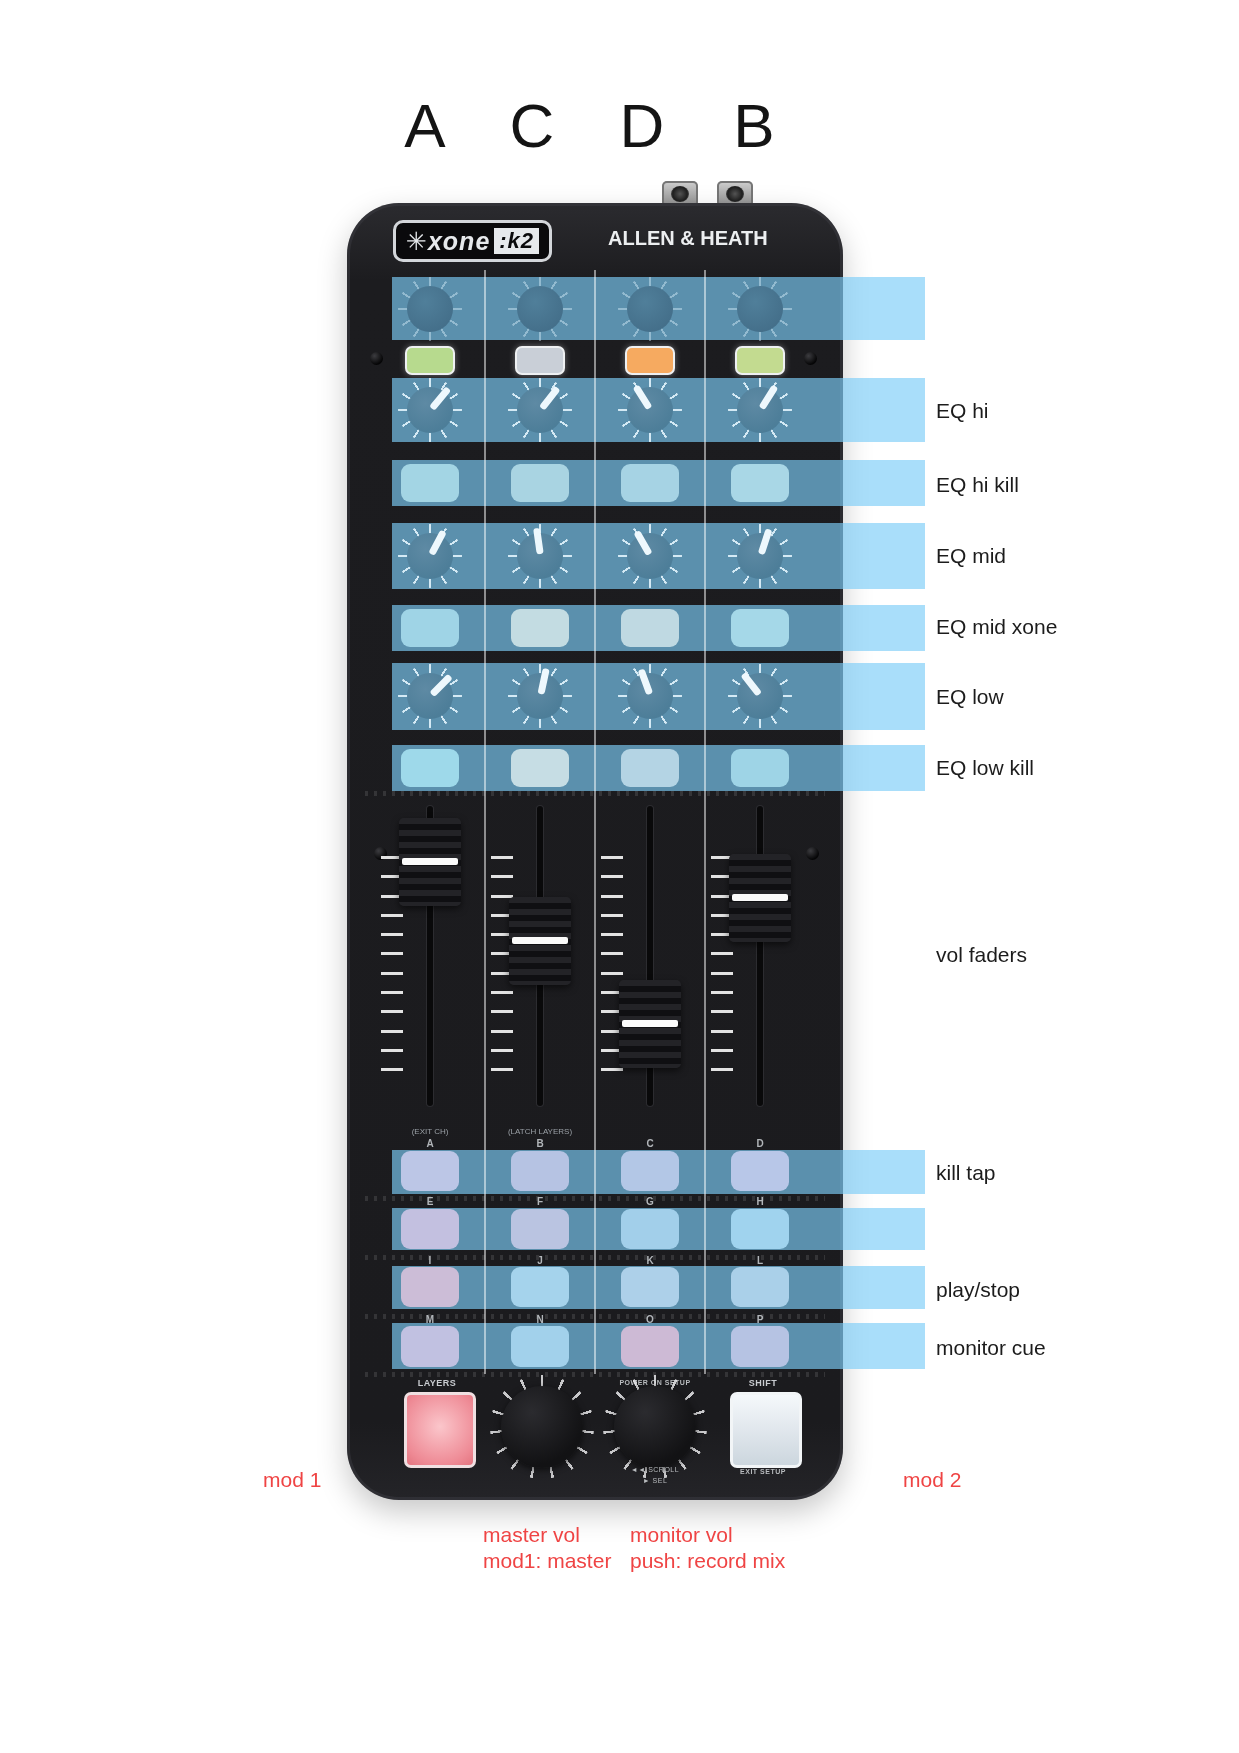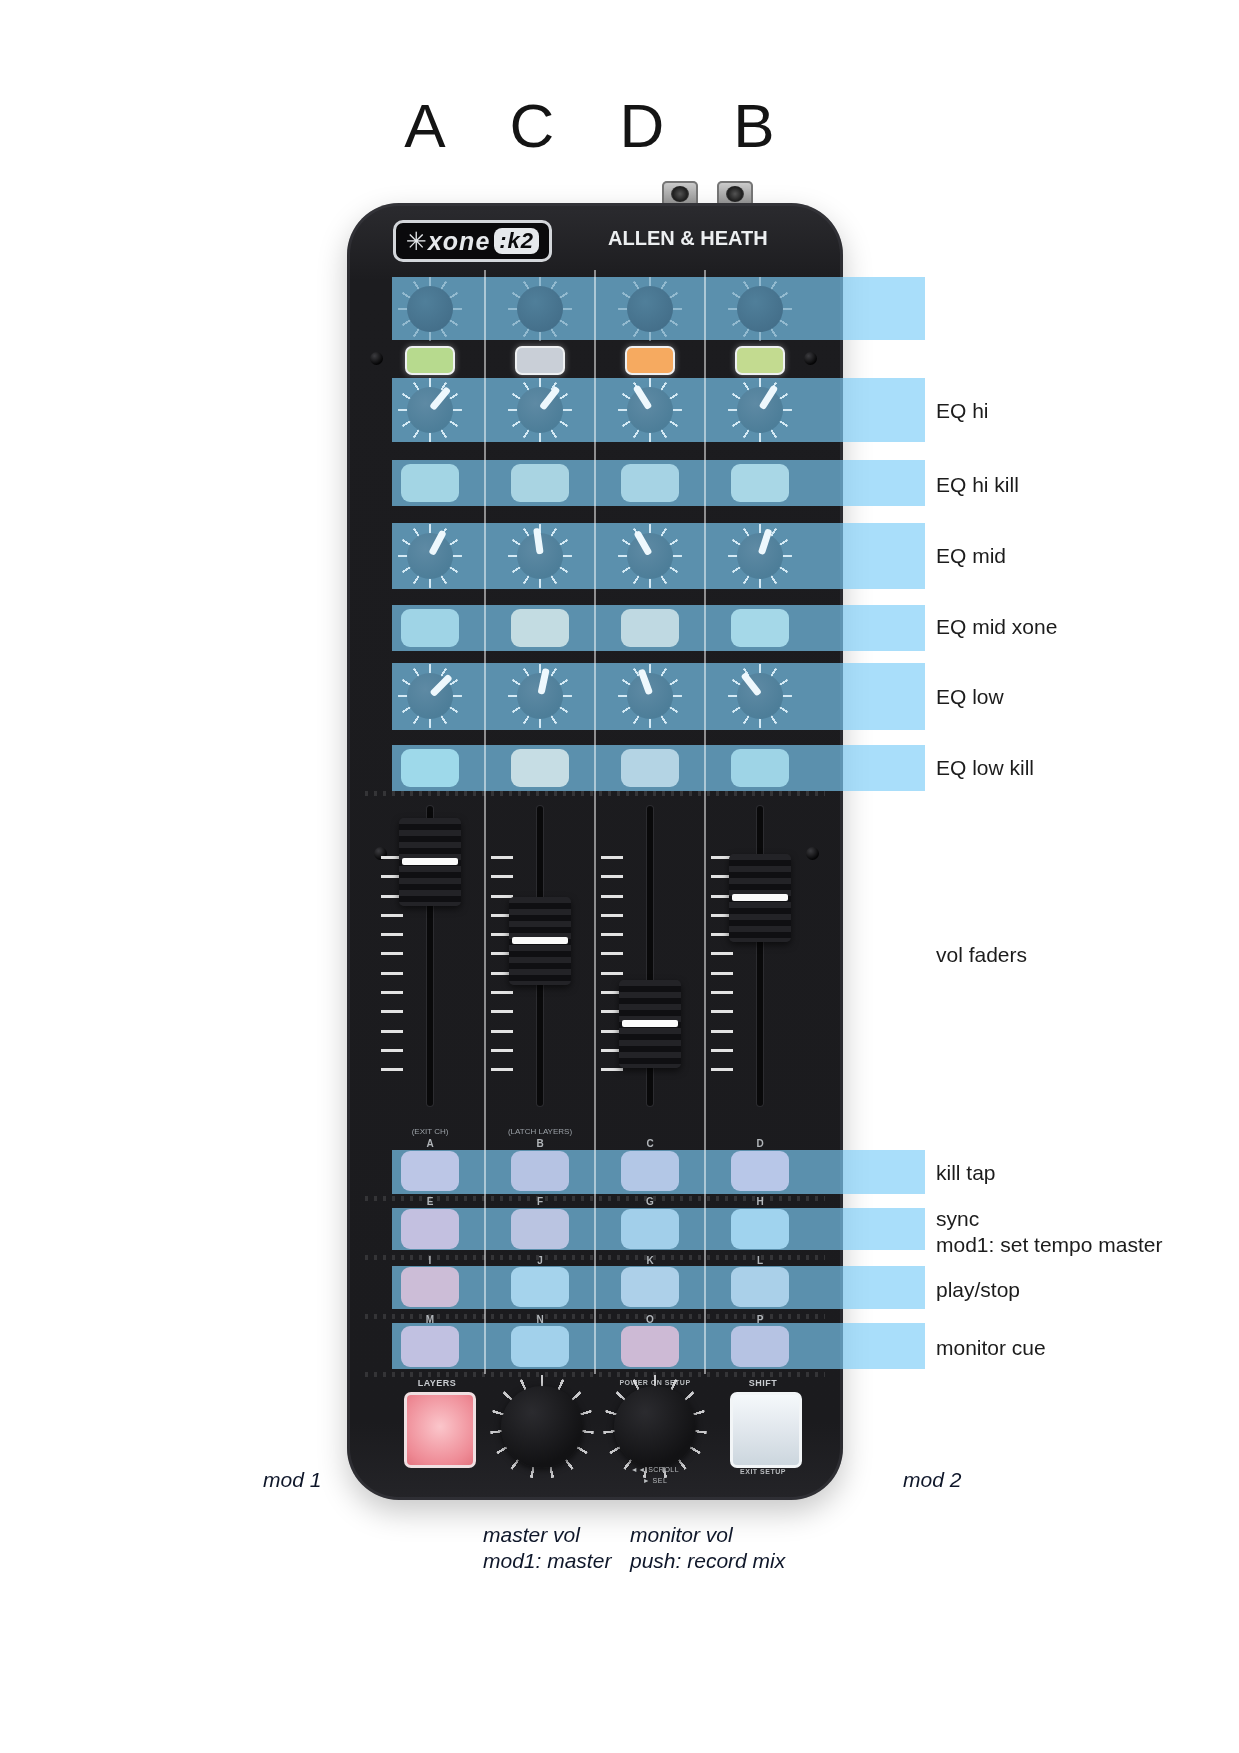--- a/index.html
+++ b/index.html
@@ -32,21 +32,21 @@
   .d1{top:791px}.d2{top:1196px}.d3{top:1255px}.d4{top:1314px}.d5{top:1372px}
 
   .screw{position:absolute;width:13px;height:13px;border-radius:50%;z-index:2;
          background:radial-gradient(circle at 35% 30%,#3c3c40,#050506 70%);}
   .s1{left:370px;top:352px}.s2{left:804px;top:352px}.s3{left:374px;top:847px}.s4{left:806px;top:847px}
 
   
   #logo{position:absolute;left:393px;top:220px;height:36px;display:inline-flex;align-items:center;
         padding:0 10px;border:3px solid #d3d6da;border-radius:10px;background:#0a0a0c;z-index:2;
         color:#e6e9ec;font-size:25px;font-style:italic;font-weight:bold;letter-spacing:1px;}
-  #logo .k2{background:#e6e9ec;color:#0a0a0c;border-radius:8px;padding:0 5px;margin-left:4px;
+  #logo .k2{background:#e6e9ec;color:#0a0a0c;border-radius:0;padding:0 5px;margin-left:4px;
         font-size:22px;font-style:italic;}
   #brand{position:absolute;left:608px;top:227px;font-size:20px;font-weight:bold;color:#eceef0;z-index:2;}
 
   
   .band{position:absolute;left:392px;width:533px;background:rgba(125,205,248,.66);z-index:5;}
   .b-enc{top:277px;height:63px}.b-eqhi{top:378px;height:64px}.b-eqhik{top:460px;height:46px}
   .b-eqmid{top:523px;height:66px}.b-eqmidk{top:605px;height:46px}.b-eqlow{top:663px;height:67px}
   .b-eqlowk{top:745px;height:46px}.b-beattap{top:1150px;height:44px}.b-sync{top:1208px;height:42px}
   .b-play{top:1266px;height:43px}.b-cue{top:1323px;height:46px}
 
@@ -105,21 +105,21 @@
   .lbl-power{left:595px;top:1379px;width:120px;font-size:7px;color:#b9bcbf;}
   .lbl-scroll{left:605px;top:1466px;width:100px;font-size:7px;font-weight:normal;color:#b9bcbf;}
   .lbl-sel{left:605px;top:1477px;width:100px;font-size:7px;font-weight:normal;color:#b9bcbf;}
   .lbl-exit{left:713px;top:1468px;width:100px;font-size:7px;color:#b9bcbf;}
 
   
   .ann{position:absolute;left:936px;font-size:21px;color:#1c1c1c;z-index:7;white-space:nowrap;line-height:25.5px;}
   .a-enc{top:254px}.a-eqhi{top:398px}.a-eqhik{top:472px}.a-eqmid{top:543px}.a-eqmidk{top:614px}
   .a-eqlow{top:684px}.a-eqlowk{top:755px}.a-faders{top:942px}.a-beattap{top:1160px}
   .a-sync{top:1206px}.a-play{top:1277px}.a-cue{top:1335px}
-  .ann-bottom{position:absolute;font-size:21px;color:#0f172a;z-index:7;white-space:nowrap;line-height:26px;font-style:italic;}
+  .ann-bottom{position:absolute;font-size:21px;color:#ef4444;z-index:7;white-space:nowrap;line-height:26px;}
   .a-mod1{left:263px;top:1467px}.a-mod2{left:903px;top:1467px}
   .a-master{left:483px;top:1522px}.a-monitor{left:630px;top:1522px}
 </style>
 </head>
 <body>
 
 <div id="stage">
 
   <div class="deck dk1">A</div>
   <div class="deck dk2">C</div>
@@ -288,24 +288,20 @@
   <div class="band b-cue"></div>
 
   <div class="ann a-eqhi">EQ hi</div>
   <div class="ann a-eqhik">EQ hi kill</div>
   <div class="ann a-eqmid">EQ mid</div>
   <div class="ann a-eqmidk">EQ mid xone</div>
   <div class="ann a-eqlow">EQ low</div>
   <div class="ann a-eqlowk">EQ low kill</div>
   <div class="ann a-faders">vol faders</div>
   <div class="ann a-beattap">kill tap</div>
-  <div class="ann a-sync">
-    <div>sync</div>
-    <div>mod1: set tempo master</div>
-  </div>
   <div class="ann a-play">play/stop</div>
   <div class="ann a-cue">monitor cue</div>
 
   <div class="ann-bottom a-mod1">mod 1</div>
   <div class="ann-bottom a-mod2">mod 2</div>
   <div class="ann-bottom a-master">
     <div>master vol</div>
     <div>mod1: master</div>
   </div>
   <div class="ann-bottom a-monitor">

